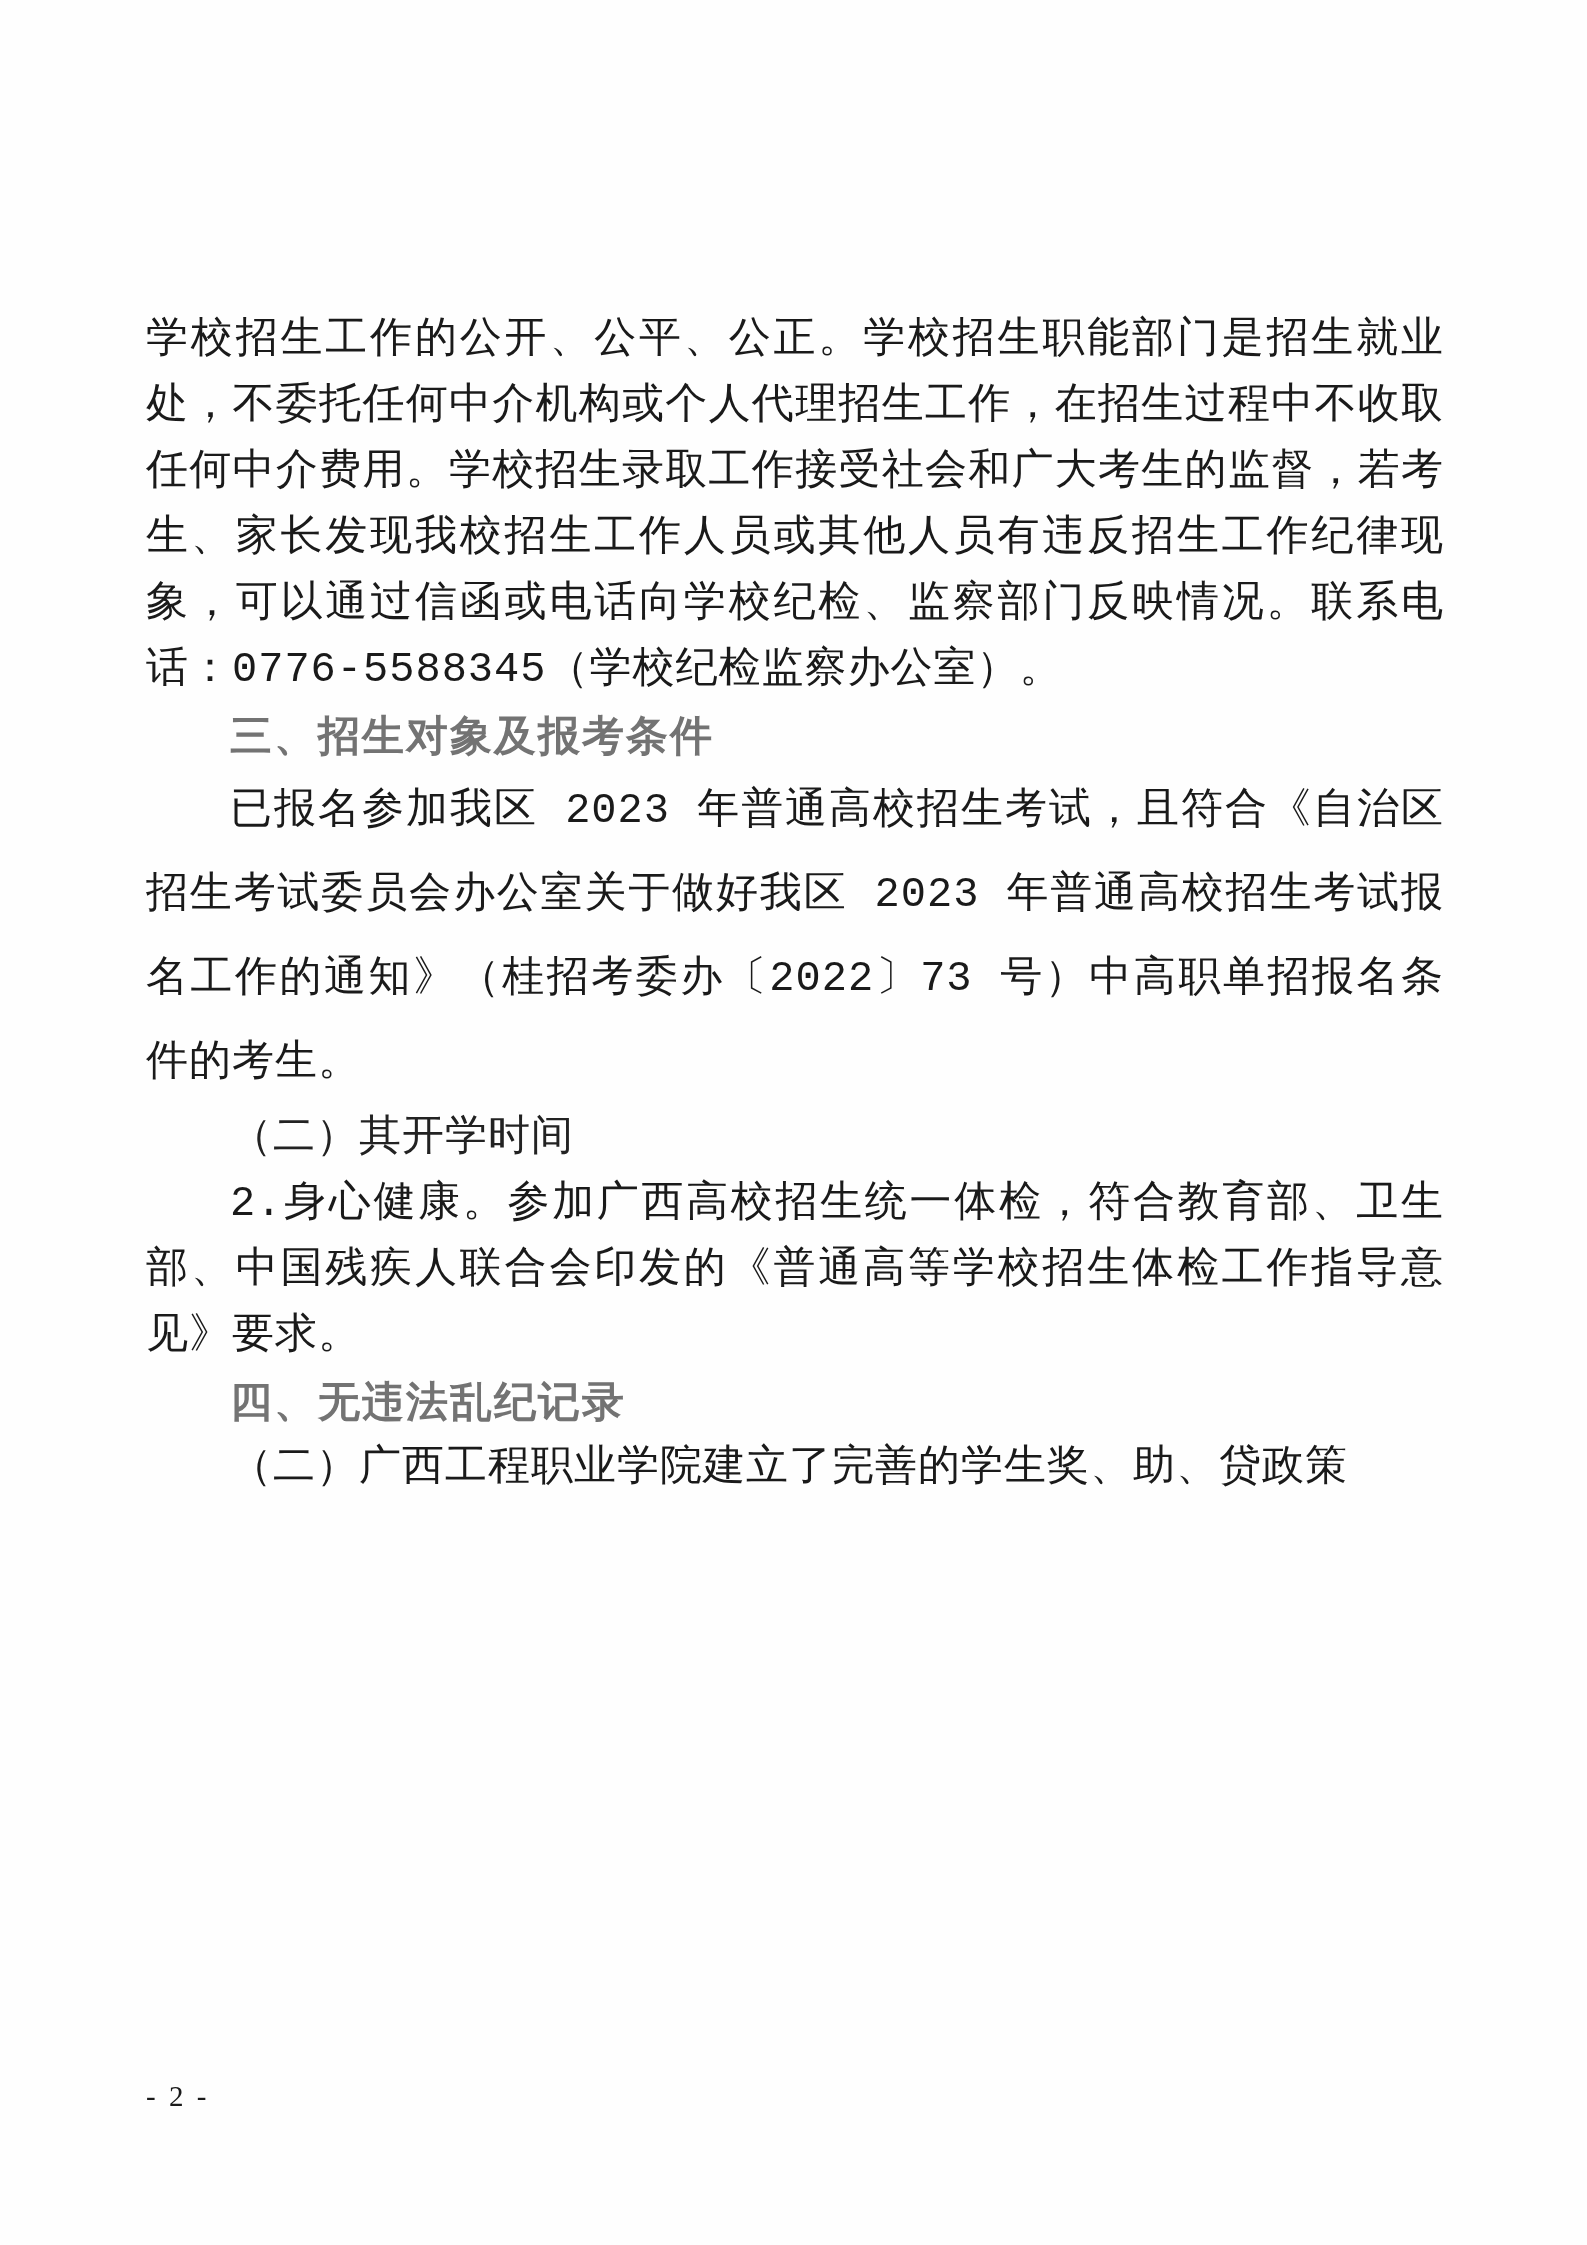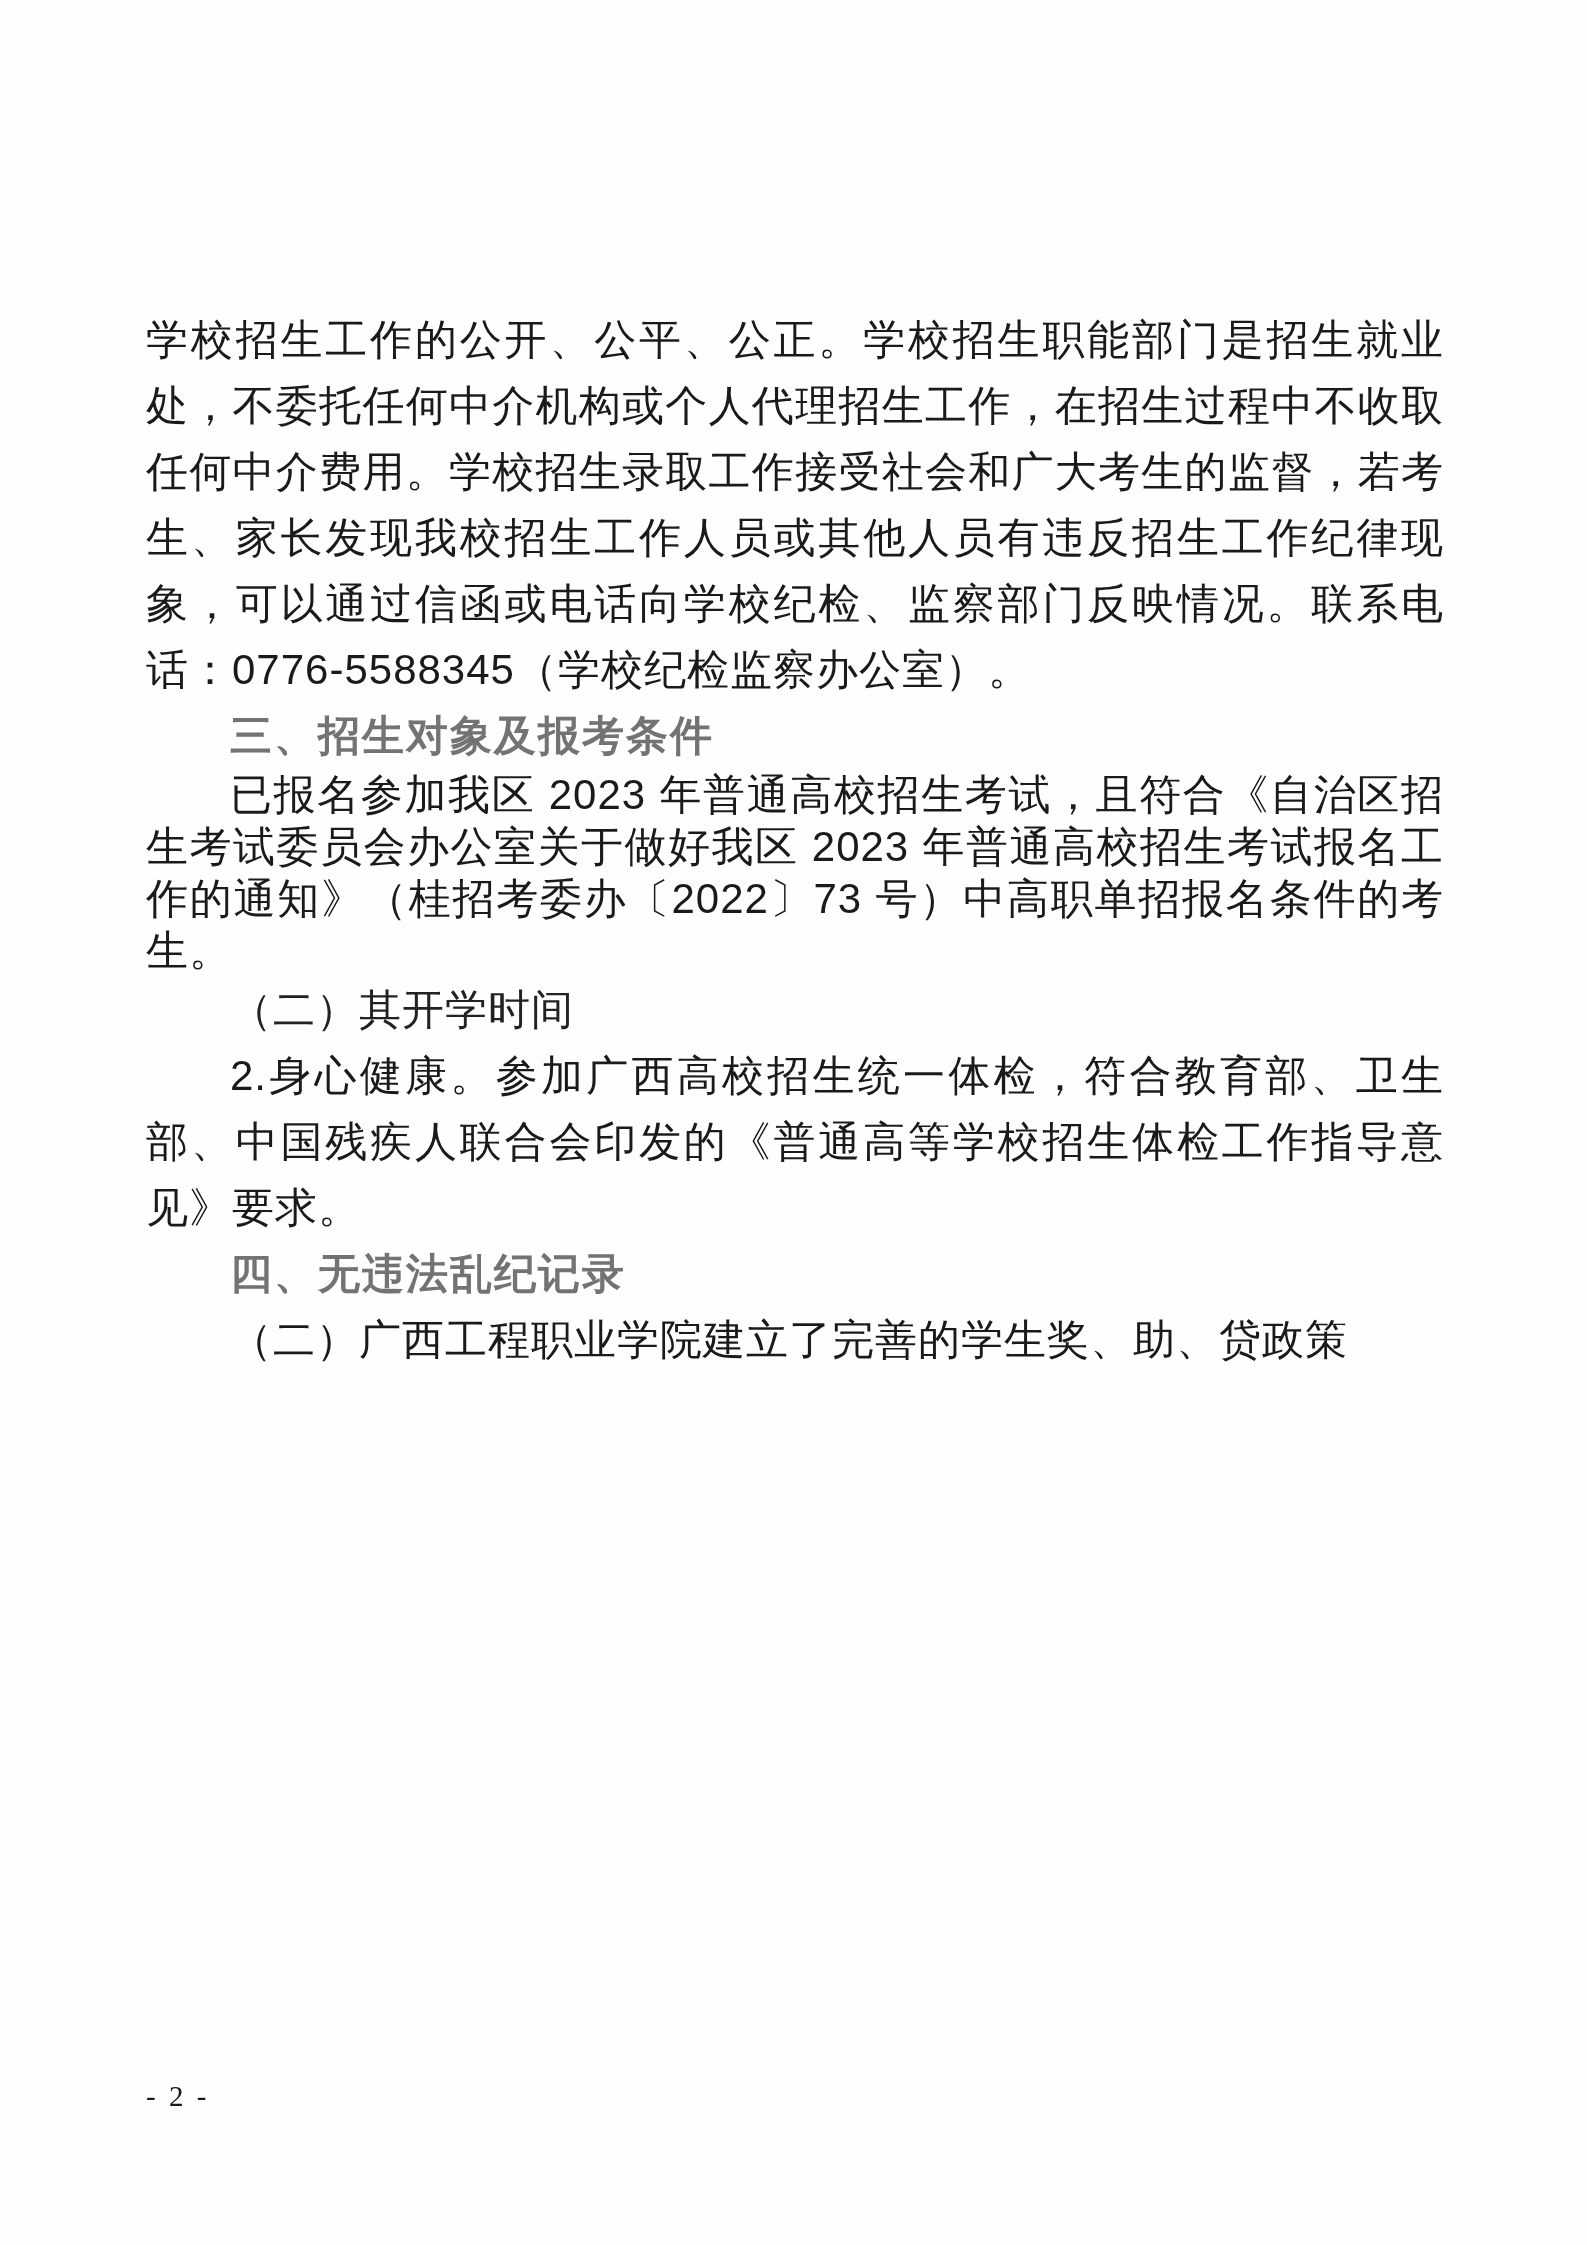--- a/index.html
+++ b/index.html
@@ -21,31 +21,31 @@
     width: 1298px;
     top: 307px;
   }
   .content p {
     margin: 0;
     padding: 0;
     font-size: 42px;
     line-height: 66px;
     text-align: justify;
     color: #1a1a1a;
-    font-family: Liberation Sans, sans-serif;
+    font-family: Liberation Mono, monospace;
     letter-spacing: 1px;
   }
   p.body, p.body-wide, p.subheading, p.heading {
     text-indent: 2em;
   }
   p.body-first {
     text-indent: 0;
   }
   p.body-wide {
-    line-height: 52px;
+    line-height: 84px;
   }
   p.heading {
     font-family: "Liberation Sans", "DejaVu Sans", sans-serif;
     font-weight: 700;
     letter-spacing: 2px;
     color: #737373;
   }
   p.subheading {
     color: #222222;
   }

